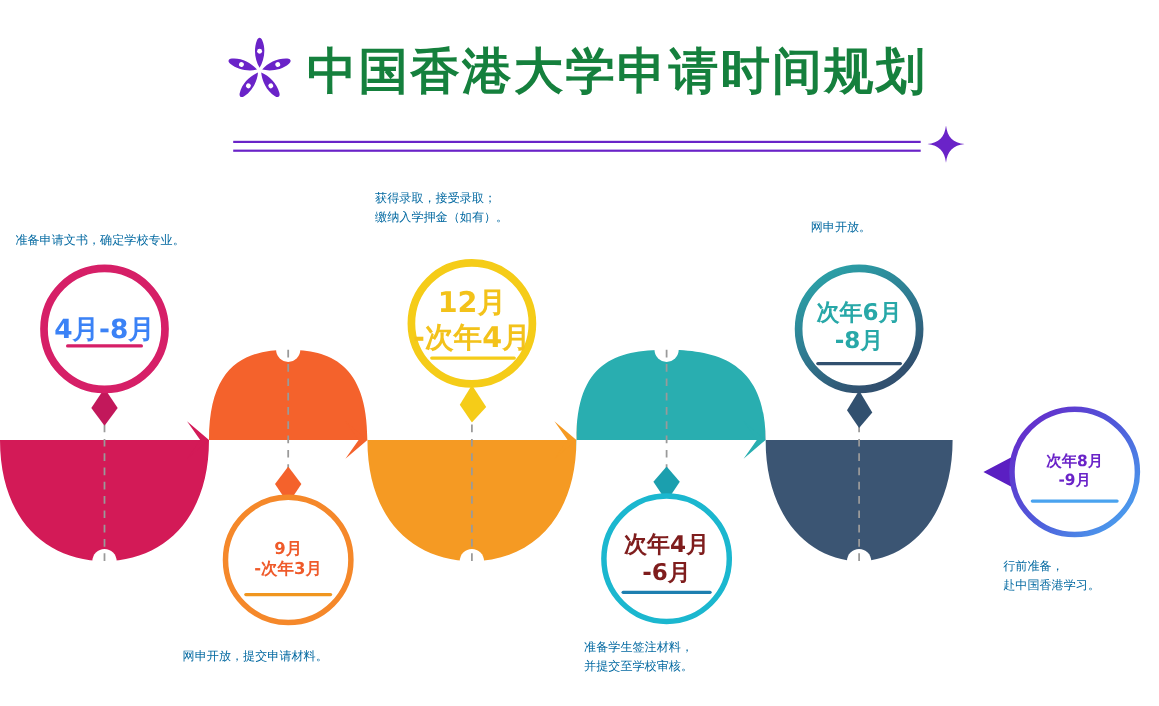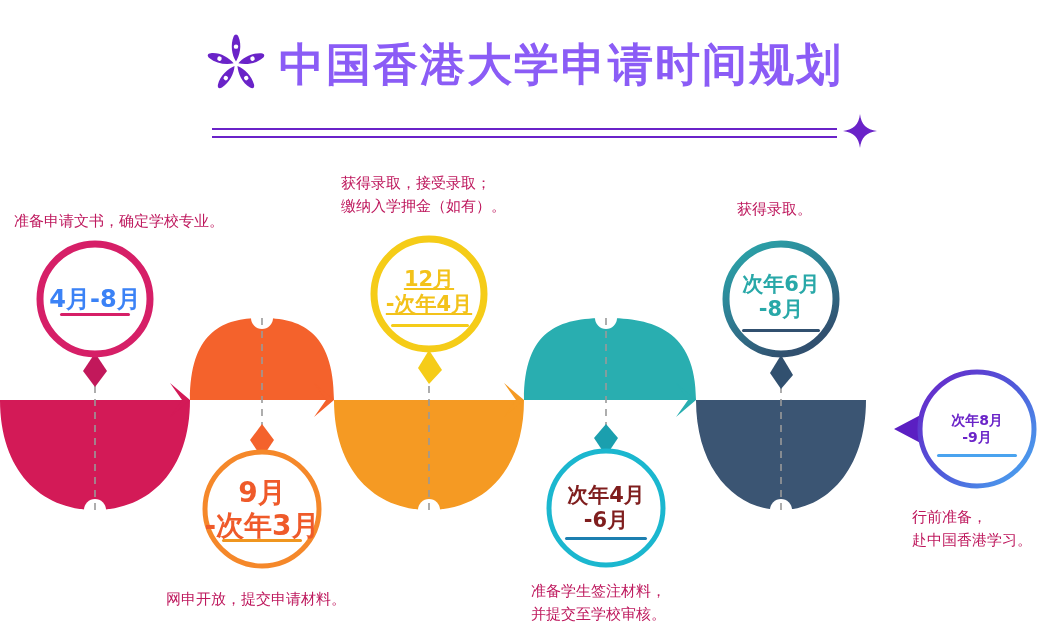--- a/index.html
+++ b/index.html
@@ -13,21 +13,21 @@
   #stage{position:absolute;left:0;top:0;width:1054px;height:642px;}
 
   
   .header{position:absolute;left:0;top:28px;width:1054px;height:100px;}
   .header-inner{position:absolute;left:205px;top:0;display:flex;align-items:center;height:72px;}
   .logo{width:62px;height:62px;flex:0 0 62px;}
   .title{
     margin-left:12px;
     font-size:45px;
     font-weight:bold;
-    color:#8b5cf6;
+    color:#15803d;
     letter-spacing:2px;
     line-height:1;
     white-space:nowrap;
     font-family:"DejaVu Sans","Liberation Sans",sans-serif;
     text-align:center;
   }
   .title-rule{
     position:absolute;left:212px;top:100px;width:625px;height:6px;
     border-top:2px solid #6a23c8;border-bottom:2px solid #6a23c8;
     background:transparent;
@@ -45,21 +45,21 @@
     display:flex;flex-direction:column;align-items:center;justify-content:center;
     font-weight:bold;text-align:center;line-height:1.18;
     font-family:"DejaVu Sans","Liberation Sans",sans-serif;
     box-sizing:border-box;
   }
   .bubble-text .ln{display:block;white-space:nowrap;}
   .bubble-rule{position:absolute;height:3px;border-radius:2px;}
 
   .caption{
     position:absolute;
-    font-size:15px;color:#be185d;line-height:1.55;
+    font-size:11px;color:#0369a1;line-height:1.55;
     white-space:nowrap;
     font-family:"DejaVu Sans","Liberation Sans",sans-serif;
   }
   .caption .ln{display:block;}
 </style>
 </head>
 <body>
 
 <div id="stage">
 
@@ -161,36 +161,36 @@
   </div>
   <div class="caption" style="left:14px;top:198px;margin-top:12px;">
     <span class="ln">准备申请文书，确定学校专业。</span>
   </div>
 
   <div class="node" style="left:197px;top:424px;width:130px;height:150px;">
     <svg class="bubble-svg" width="130" height="150" viewBox="0 0 130 150">
       <path d="M65,34 L77,16 L65,0 L53,16 Z" fill="#f4622c"></path>
       <circle cx="65" cy="85" r="57" fill="#ffffff" stroke="#f5882a" stroke-width="5"></circle>
     </svg>
-    <div class="bubble-text" style="top:28px;height:114px;font-size:28px;color:#ef5a2a;">
+    <div class="bubble-text" style="top:28px;height:114px;font-size:15px;color:#ef5a2a;">
       <span class="ln">9月</span>
       <span class="ln">-次年3月</span>
     </div>
     <div class="bubble-rule" style="left:25px;top:115px;width:80px;background:#f0961f;"></div>
   </div>
   <div class="caption" style="left:166px;top:588px;">
     <span class="ln">网申开放，提交申请材料。</span>
   </div>
 
   <div class="node" style="left:370px;top:232px;width:124px;height:152px;">
     <svg class="bubble-svg" width="124" height="152" viewBox="0 0 124 152">
       <path d="M59,118 L72,138 L59,152 L48,136 Z" fill="#f5cc18"></path>
       <circle cx="59" cy="62" r="55" fill="#ffffff" stroke="#f5cc18" stroke-width="7"></circle>
     </svg>
-    <div class="bubble-text" style="left:-3px;height:120px;font-size:21px;color:#f3c21a;text-decoration:underline;">
+    <div class="bubble-text" style="left:-3px;height:120px;font-size:26px;color:#f3c21a;">
       <span class="ln">12月</span>
       <span class="ln">-次年4月</span>
     </div>
     <div class="bubble-rule" style="left:21px;top:92px;width:78px;background:#f5cc18;"></div>
   </div>
   <div class="caption" style="left:341px;top:172px;">
     <span class="ln">获得录取，接受录取；</span>
     <span class="ln">缴纳入学押金（如有）。</span>
   </div>
 
@@ -222,21 +222,21 @@
       <path d="M64,118 L76,138 L64,152 L53,136 Z" fill="#31506f"></path>
       <circle cx="64" cy="62" r="55" fill="#ffffff" stroke="url(#g5)" stroke-width="7"></circle>
     </svg>
     <div class="bubble-text" style="height:120px;font-size:21px;color:#28a8a8;">
       <span class="ln">次年6月</span>
       <span class="ln">-8月</span>
     </div>
     <div class="bubble-rule" style="left:25px;top:92px;width:78px;background:#31506f;"></div>
   </div>
   <div class="caption" style="left:737px;top:198px;">
-    <span class="ln">获得录取。</span>
+    <span class="ln">网申开放。</span>
   </div>
 
   <div class="node" style="left:880px;top:368px;width:162px;height:122px;">
     <svg class="bubble-svg" width="162" height="122" viewBox="0 0 162 122">
       <defs>
         <linearGradient id="g6" x1="0" y1="0" x2="1" y2="0.85">
           <stop offset="0%" stop-color="#6a23c8"></stop>
           <stop offset="55%" stop-color="#4f5ada"></stop>
           <stop offset="100%" stop-color="#4aa3ef"></stop>
         </linearGradient>

